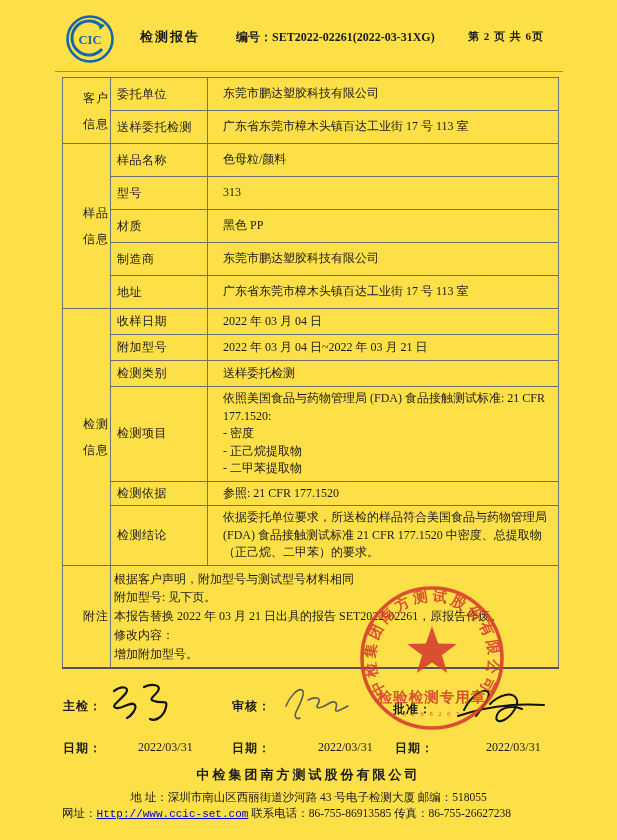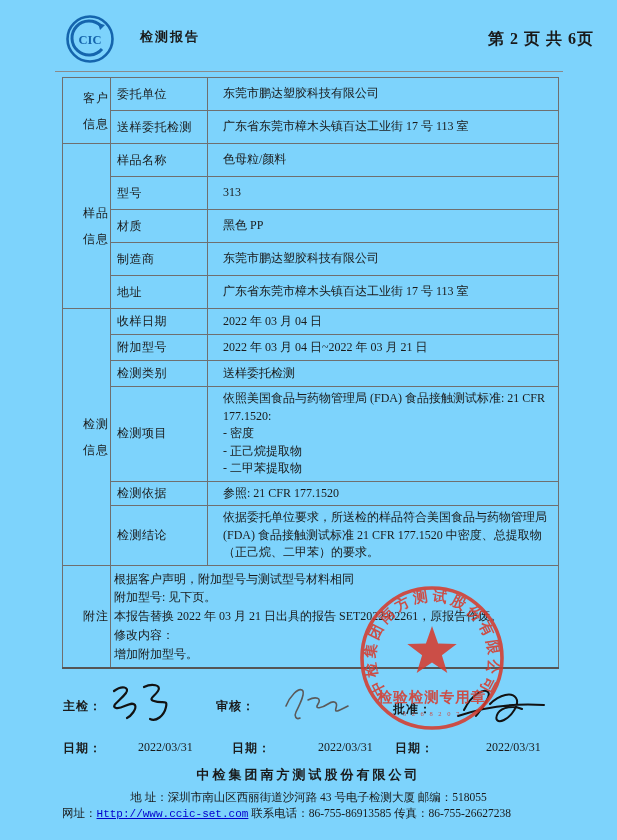--- a/index.html
+++ b/index.html
@@ -1,24 +1,24 @@
 <!DOCTYPE html>
 <html><head>
 <meta charset="utf-8">
 <style>
   html,body{margin:0;padding:0;background:#ffffff;}
   #page{
-    position:relative;width:617px;height:840px;background:#7dd3fc;overflow:hidden;
+    position:relative;width:617px;height:840px;background:#fde047;overflow:hidden;
     font-family:"Liberation Serif","DejaVu Serif",serif;color:#1a1a1a;
   }
   
   .logo{position:absolute;left:60px;top:13px;}
   .hdr-title{position:absolute;left:140px;top:28px;font-size:13px;font-weight:bold;letter-spacing:2px;}
   .hdr-no{position:absolute;left:236px;top:29px;font-size:12px;font-weight:bold;}
-  .hdr-page{position:absolute;left:468px;top:29px;font-size:16px;font-weight:bold;letter-spacing:1px;margin-left:20px;}
+  .hdr-page{position:absolute;left:468px;top:29px;font-size:11px;font-weight:bold;letter-spacing:1px;}
   .hdr-rule{position:absolute;left:55px;top:71px;width:508px;height:1px;background:#8a8a8a;}
   
   table.report{
     position:absolute;left:62px;top:77px;width:496px;
     border-collapse:collapse;table-layout:fixed;
     font-size:12px;
   }
   table.report td{
     border:1px solid #6f6f6f;vertical-align:middle;
     overflow:hidden;
@@ -50,20 +50,21 @@
 
   <div class="logo">
     <svg width="60" height="52" viewBox="0 0 60 52">
       <circle cx="30" cy="26" r="22.5" fill="none" stroke="#1565ad" stroke-width="2.6"></circle>
       <path d="M41,13 A17,17 0 1 0 42,36" fill="none" stroke="#1565ad" stroke-width="3"></path>
       <path d="M38,10 l7,2 -5,5 z" fill="#1565ad"></path>
       <text x="30" y="31" text-anchor="middle" font-family="Liberation Serif,serif" font-size="12.5" font-weight="bold" fill="#1565ad">CIC</text>
     </svg>
   </div>
   <div class="hdr-title">检测报告</div>
+  <div class="hdr-no"><span>编号：</span><span>SET2022-02261(2022-03-31XG)</span></div>
   <div class="hdr-page">第 2 页 共 6页</div>
   <div class="hdr-rule"></div>
 
   <table class="report">
     <colgroup>
         <col style="width:48px">
         <col style="width:97px">
         <col style="width:351px">
       </colgroup>
     <tbody>
@@ -143,21 +144,21 @@
     </tbody>
   </table>
 
   <div class="sig-label" style="left:63px;top:698px;">主检：</div>
   <div class="sig-svg" style="left:100px;top:675px;">
     <svg width="95" height="50" viewBox="0 0 95 50">
       <path d="M14,16 C22,10 30,12 26,18 C20,26 10,31 16,33 C22,35 31,25 35,30 C37,34 31,41 27,43
                M44,12 C52,8 62,10 58,16 C54,22 48,24 54,26 C62,29 68,24 66,32 C64,41 56,47 50,44" stroke="#121212" stroke-width="2.2" fill="none" stroke-linecap="round"></path>
     </svg>
   </div>
-  <div class="sig-label" style="left:216px;top:698px;">审核：</div>
+  <div class="sig-label" style="left:232px;top:698px;">审核：</div>
   <div class="sig-svg" style="left:278px;top:682px;">
     <svg width="80" height="42" viewBox="0 0 80 42">
       <path d="M8,24 C12,14 20,6 24,8 C28,10 22,22 18,30 C16,34 18,38 22,36
                M30,18 C38,14 44,16 40,22 C36,28 44,26 50,22 C56,18 60,20 58,26 C56,32 62,28 70,24" stroke="#5a5a5a" stroke-width="1.6" fill="none" stroke-linecap="round"></path>
     </svg>
   </div>
   <div class="sig-label" style="left:393px;top:701px;">批准：</div>
   <div class="sig-svg" style="left:452px;top:680px;">
     <svg width="100" height="52" viewBox="0 0 100 52">
       <path d="M12,30 C20,14 32,8 36,12 C40,16 30,28 24,36

